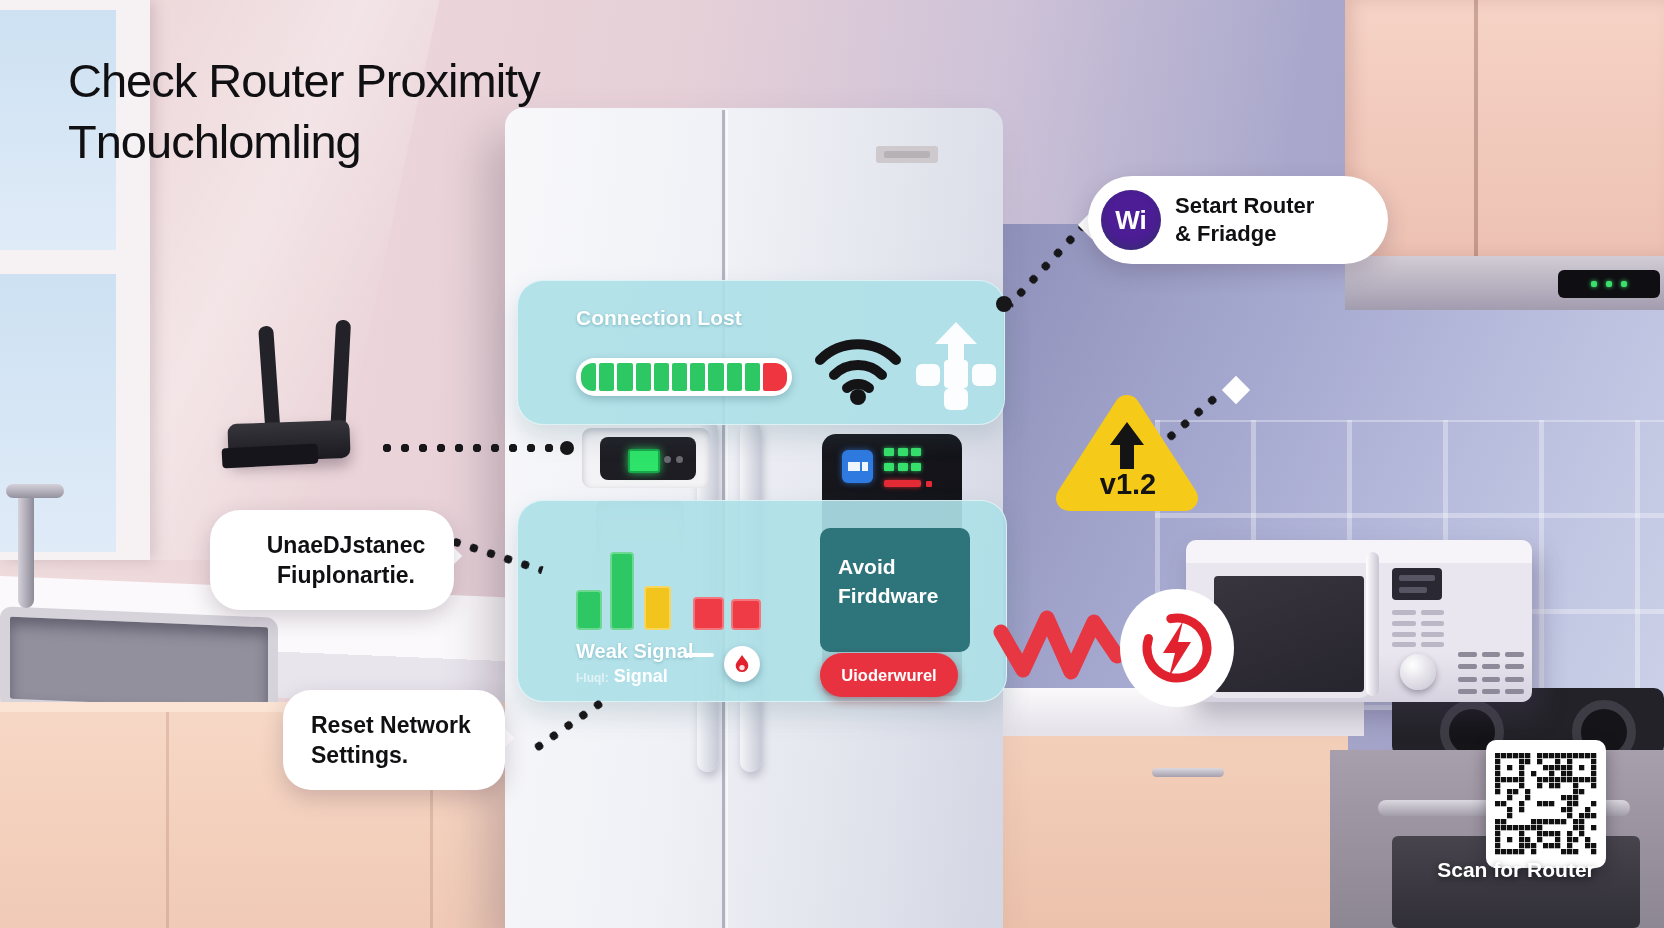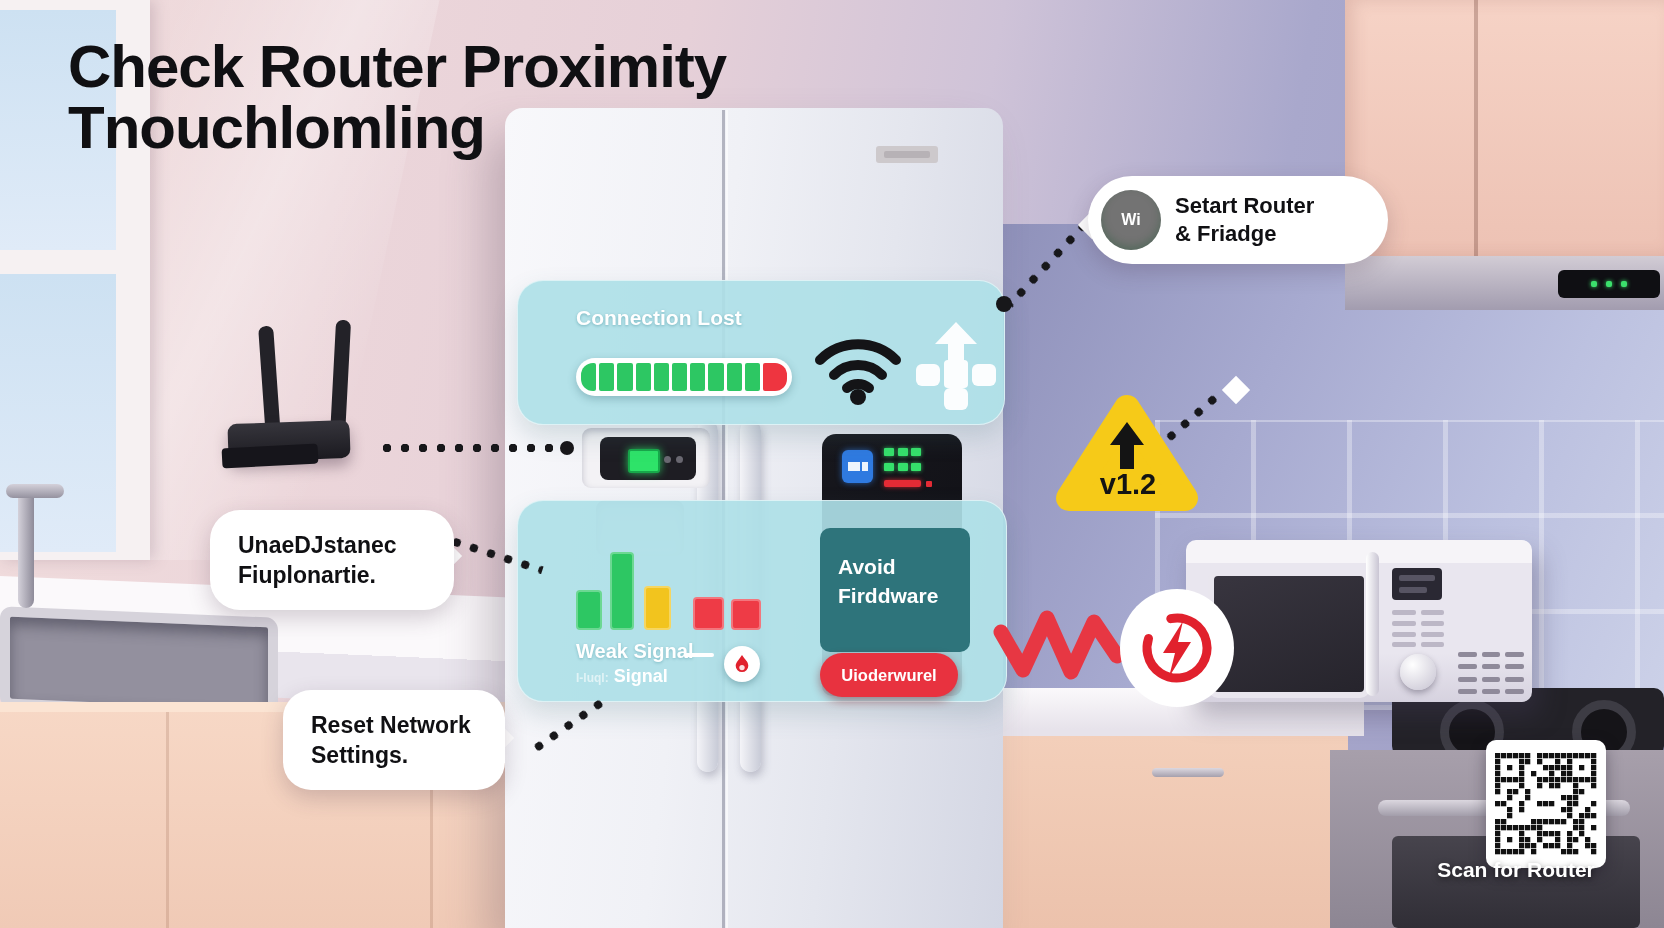--- a/index.html
+++ b/index.html
@@ -100,33 +100,33 @@
   .router-body{left:228px;top:422px;width:122px;height:38px;background:linear-gradient(180deg,#36353c,#1b1a20);border-radius:9px;transform:rotate(-2deg);box-shadow:0 8px 14px rgba(60,40,60,.35);}
   .router-front{left:222px;top:446px;width:96px;height:20px;background:#16151b;border-radius:4px;transform:rotate(-3deg);}
 
   
   .dots{height:10px;transform-origin:0 50%;background-image:radial-gradient(circle 4.4px at 5px 5px,#17171a 96%,rgba(0,0,0,0));background-size:18px 10px;background-repeat:repeat-x;}
   .bigdot{border-radius:50%;background:#17171a;}
 
   
   .bubble{background:#fff;box-shadow:0 8px 22px rgba(70,45,70,.22);color:#101013;font-weight:700;}
   .tail{width:20px;height:20px;background:#fff;transform:rotate(45deg);}
-  .b-distance{left:210px;top:510px;width:244px;height:100px;border-radius:30px;padding:20px 0 0 28px;box-sizing:border-box;font-size:23px;line-height:30px;}
+  .b-distance{left:210px;top:510px;width:244px;height:100px;border-radius:30px;padding:20px 0 0 28px;box-sizing:border-box;font-size:23px;line-height:30px;text-align:center;}
   .b-reset{left:283px;top:690px;width:222px;height:100px;border-radius:28px;padding:20px 0 0 28px;box-sizing:border-box;font-size:23px;line-height:30px;}
   .b-wi{left:1088px;top:176px;width:300px;height:88px;border-radius:44px;display:flex;align-items:center;gap:14px;padding-left:13px;box-sizing:border-box;}
-  .wi-badge{width:60px;height:60px;border-radius:50%;background:#737373;color:#fff;font-weight:700;font-size:16px;display:flex;align-items:center;justify-content:center;box-shadow:inset 0 -4px 8px rgba(0,80,30,.25);}
+  .wi-badge{width:60px;height:60px;border-radius:50%;background:#4c1d95;color:#fff;font-weight:700;font-size:26px;display:flex;align-items:center;justify-content:center;box-shadow:inset 0 -4px 8px rgba(0,80,30,.25);}
   .b-wi .txt{font-size:22px;line-height:28px;font-weight:700;}
   .b-update{left:1233px;top:343px;width:228px;height:97px;border-radius:28px;padding:17px 0 0 27px;box-sizing:border-box;font-size:22px;line-height:29px;}
 
   
   .tri-text{left:1058px;top:468px;width:140px;text-align:center;font-size:29px;font-weight:700;color:#141414;}
   .qr-card{left:1486px;top:740px;width:120px;height:128px;background:#fff;border-radius:10px;box-shadow:0 6px 16px rgba(30,25,40,.4);display:flex;align-items:center;justify-content:center;}
   .qr-label{left:1398px;top:858px;width:236px;text-align:center;color:#fff;font-size:21px;font-weight:700;text-shadow:0 2px 6px rgba(0,0,0,.55);}
 
-  .title{left:68px;top:36px;width:700px;font-size:60px;line-height:61px;font-weight:700;letter-spacing:-1px;color:#101013;}
+  .title{left:68px;top:50px;width:700px;font-size:47px;line-height:61px;font-weight:400;letter-spacing:-1px;color:#101013;}
 </style>
 </head>
 <body>
 
 <div class="scene">
 
   <div class="abs wall"></div>
   <div class="abs beam"></div>
   <div class="abs window-frame"></div>
   <div class="abs pane p1"></div>

